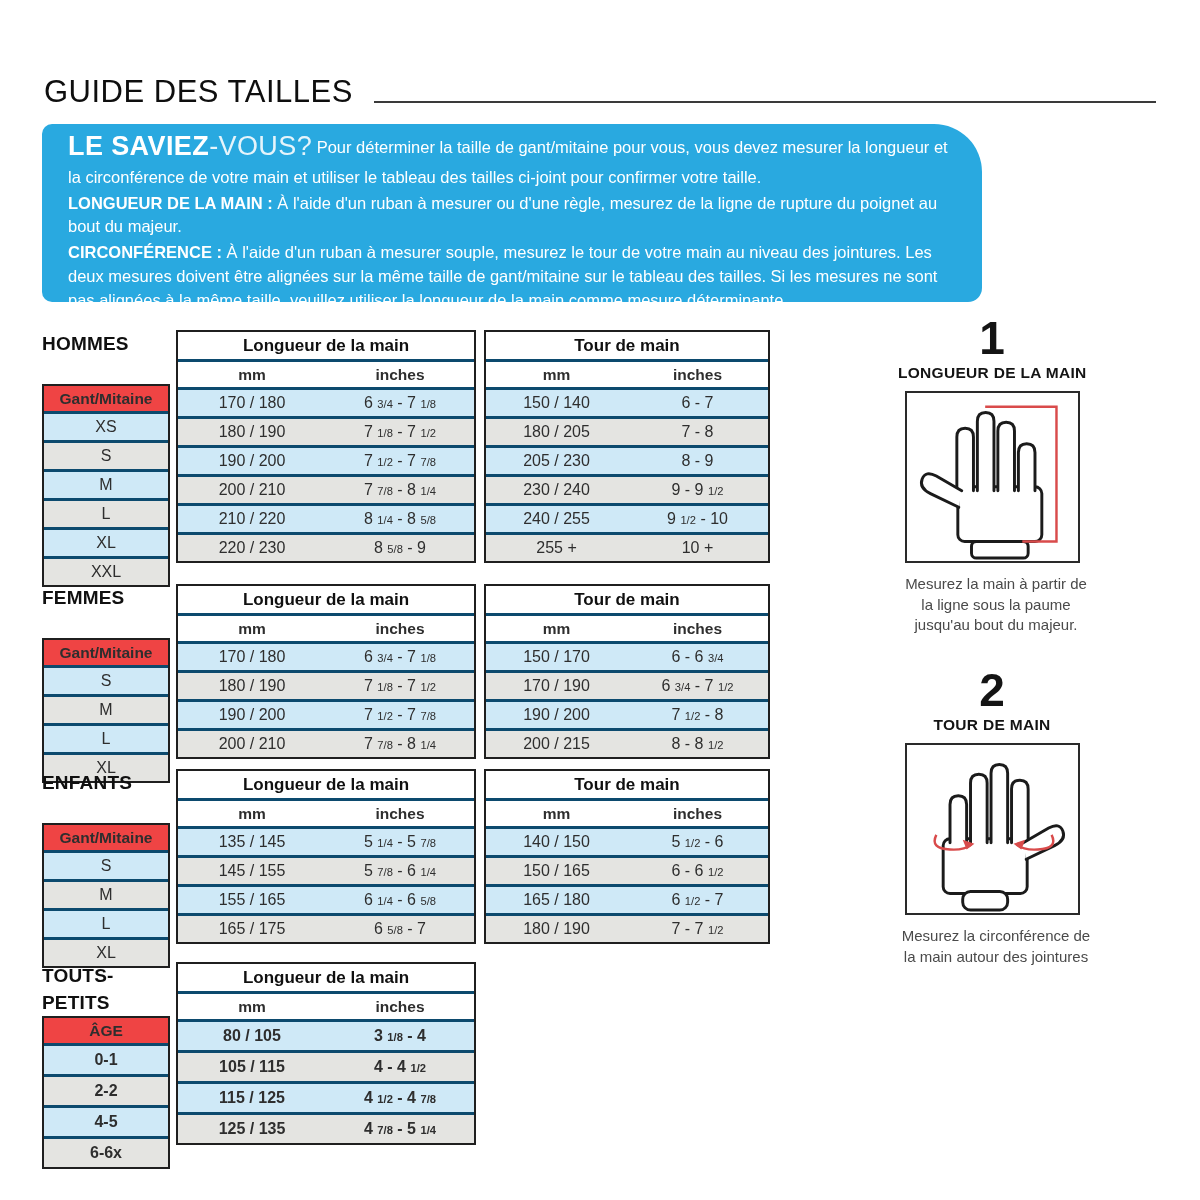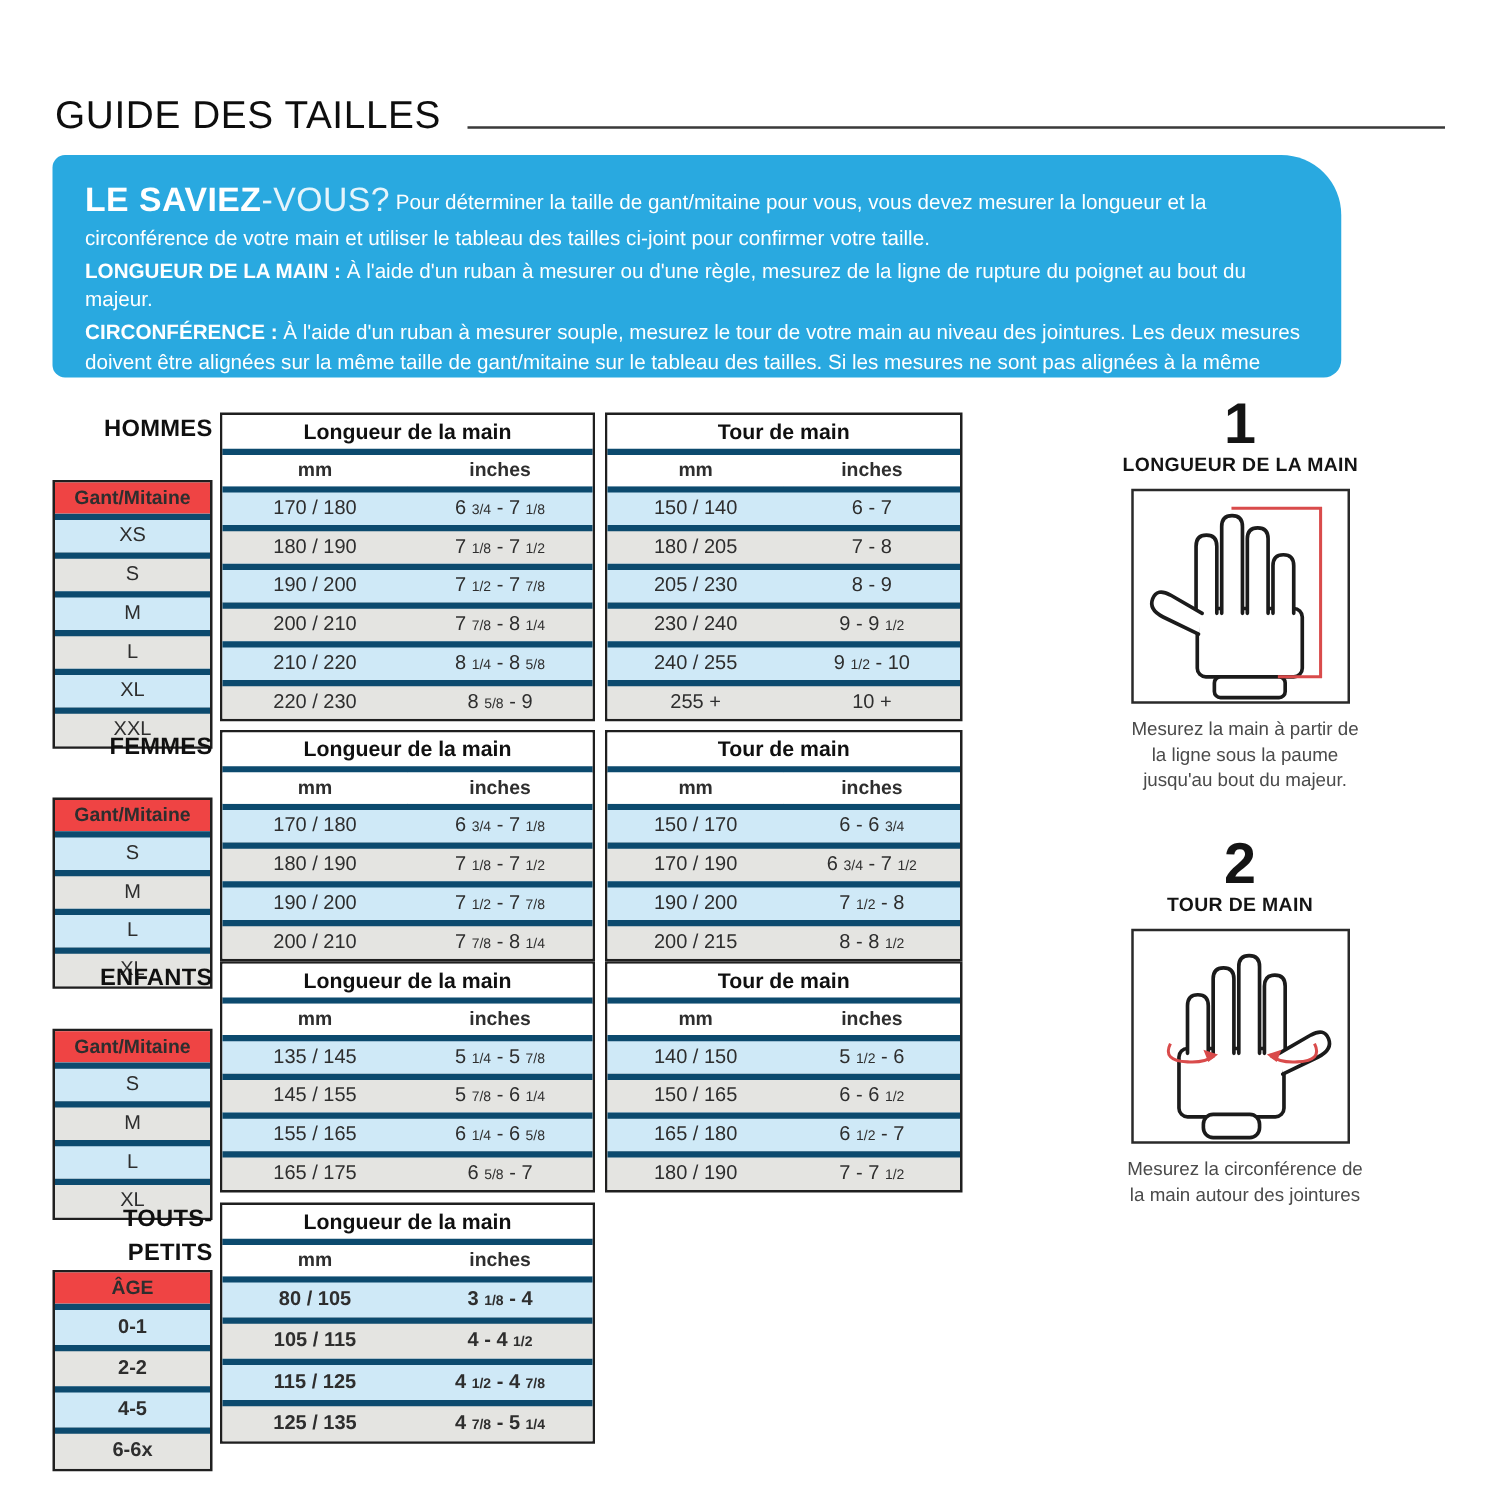--- a/index.html
+++ b/index.html
@@ -8,43 +8,43 @@
     font-family:"Liberation Sans",sans-serif;color:#222;overflow:hidden;
   }
   .abs{position:absolute}
 
   
   #page-title{left:44px;top:74px;font-size:31px;font-weight:normal;letter-spacing:.5px;color:#0e0e0e;white-space:nowrap}
   #title-rule{left:374px;right:44px;top:101px;height:2px;background:#3a3a3a}
 
   
   #info-box{
-    left:42px;top:124px;width:1031px;height:178px;box-sizing:border-box;
+    left:42px;top:124px;width:940px;height:178px;box-sizing:border-box;
     background:var(--blue);border-radius:10px 48px 14px 10px;
-    color:#fff;padding:17px 26px 0 26px;
+    color:#fff;padding:3px 26px 0 26px;
   }
   #info-box p{margin:0 0 2px 0;font-size:16.5px;line-height:1.44}
   .know-b{font-size:27px;font-weight:bold;letter-spacing:.4px;vertical-align:-2px}
   .know-l{font-size:27px;font-weight:normal;opacity:.88;letter-spacing:.4px;vertical-align:-2px}
 
   
   .sg-table{position:absolute;left:42px;width:728px}
   .sizecol{position:absolute;left:0;top:0;width:128px}
   .gcol{position:absolute;top:0}
-  .t-title{height:27px;line-height:27px;text-align:right;font-weight:bold;font-size:19px;color:#101010;letter-spacing:.2px}
+  .t-title{height:27px;line-height:27px;text-align:left;font-weight:bold;font-size:19px;color:#101010;letter-spacing:.2px}
   .boxed{border:2px solid #1f1f1f;background:#fff}
   .sizecol .boxed{margin-top:27px}
   .cell{height:26px;line-height:26px;text-align:center;font-size:16px;color:#2e2e2e;white-space:nowrap;overflow:hidden}
   .tp .cell{height:28px;line-height:28px;font-weight:bold}
   .rowhdr{height:25px;line-height:25px;font-weight:bold;font-size:15.5px;background:#ef4444}
   .ghdr{height:27px;line-height:27px;text-align:center;font-weight:bold;font-size:17px;background:#fff;color:#101010}
   .two{display:grid;grid-template-columns:1fr 1fr}
   .subhdr .cell{height:25px;line-height:25px;font-weight:bold;font-size:15.5px;background:#fff}
   .tp .subhdr .cell,.tp .rowhdr{height:25px;line-height:25px;font-weight:bold}
-  .sep{border-top:5px solid #0c4a6e}
+  .sep{border-top:3px solid #0c4a6e}
   .bg0{background:var(--row-blue)}
   .bg1{background:var(--row-gray)}
   .fr{font-size:.7em;letter-spacing:0}
 
   
   .step{width:188px;text-align:center}
   .step-num{font-size:46px;font-weight:bold;color:#141414;line-height:1.05}
   .step-title{font-size:15.5px;font-weight:bold;color:#141414;letter-spacing:.3px;margin-top:2px;white-space:nowrap}
   .illus{width:171px;height:168px;border:2px solid #2a2a2a;margin:9px auto 0 auto;background:#fff}
   .illus svg{display:block;width:100%;height:100%}

